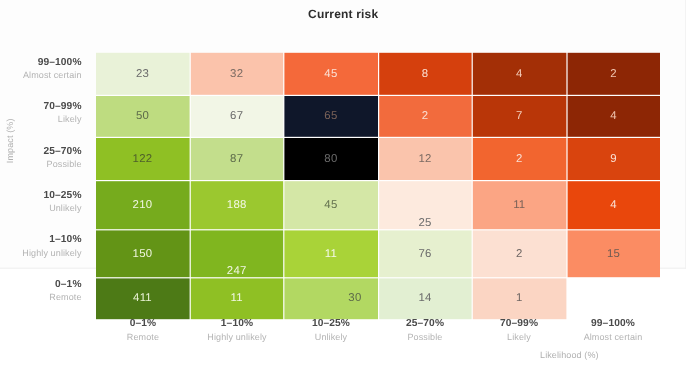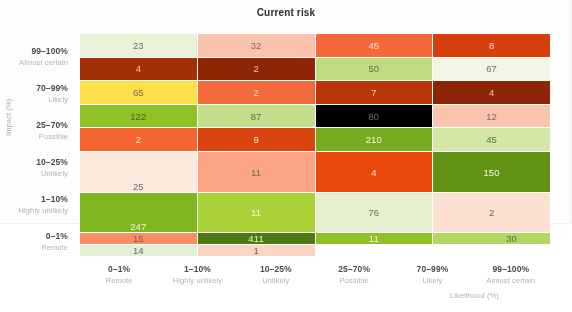--- a/index.html
+++ b/index.html
@@ -30,25 +30,25 @@
     text-align: center;
     font-size: 10px;
     font-weight: bold;
     color: #2d2d2d;
     letter-spacing: 0.15px;
   }
   
   #plot {
     position: absolute;
     left: 80px;
-    top: 34px;
+    top: 44px;
     width: 470px;
     height: 222px;
     display: grid;
-    grid-template-columns: repeat(4, 1fr);
+    grid-template-columns: repeat(6, 1fr);
     grid-template-rows: repeat(6, 1fr);
     gap: 1px;
     background: #ffffff;
   }
   .cell {
     position: relative;
     display: flex;
     align-items: center;
     justify-content: center;
     font-size: 9.5px;
@@ -188,21 +188,21 @@
       </div>
       <div class="cell" style="background: rgb(141, 38, 5);">
         <span style="color: rgb(240, 198, 177);">2</span>
       </div>
       <div class="cell" style="background: rgb(190, 220, 128);">
         <span style="color: rgb(93, 107, 74);">50</span>
       </div>
       <div class="cell" style="background: rgb(242, 246, 230);">
         <span style="color: rgb(107, 107, 107);">67</span>
       </div>
-      <div class="cell" style="background: #fde047;">
+      <div class="cell" style="background: #0f172a;">
         <span style="color: rgb(122, 98, 88);">65</span>
       </div>
       <div class="cell" style="background: rgb(242, 107, 61);">
         <span style="color: rgb(250, 223, 211);">2</span>
       </div>
       <div class="cell" style="background: rgb(185, 54, 8);">
         <span style="color: rgb(245, 210, 191);">7</span>
       </div>
       <div class="cell" style="background: rgb(141, 38, 5);">
         <span style="color: rgb(240, 198, 177);">4</span>
@@ -221,20 +221,23 @@
       </div>
       <div class="cell" style="background: rgb(242, 101, 47);">
         <span style="color: rgb(250, 223, 211);">2</span>
       </div>
       <div class="cell" style="background: rgb(217, 68, 14);">
         <span style="color: rgb(251, 226, 214);">9</span>
       </div>
       <div class="cell" style="background: rgb(118, 171, 29);">
         <span style="color: rgb(240, 246, 226);">210</span>
       </div>
+      <div class="cell" style="background: rgb(155, 200, 47);">
+        <span style="color: rgb(244, 248, 230);">188</span>
+      </div>
       <div class="cell" style="background: rgb(212, 231, 166);">
         <span style="color: rgb(98, 112, 78);">45</span>
       </div>
       <div class="cell" style="background: rgb(253, 234, 222);">
         <span style="color: rgb(107, 107, 107); margin-top: 29px;">25</span>
       </div>
       <div class="cell" style="background: rgb(251, 165, 132);">
         <span style="color: rgb(122, 98, 88);">11</span>
       </div>
       <div class="cell" style="background: rgb(233, 71, 12);">

